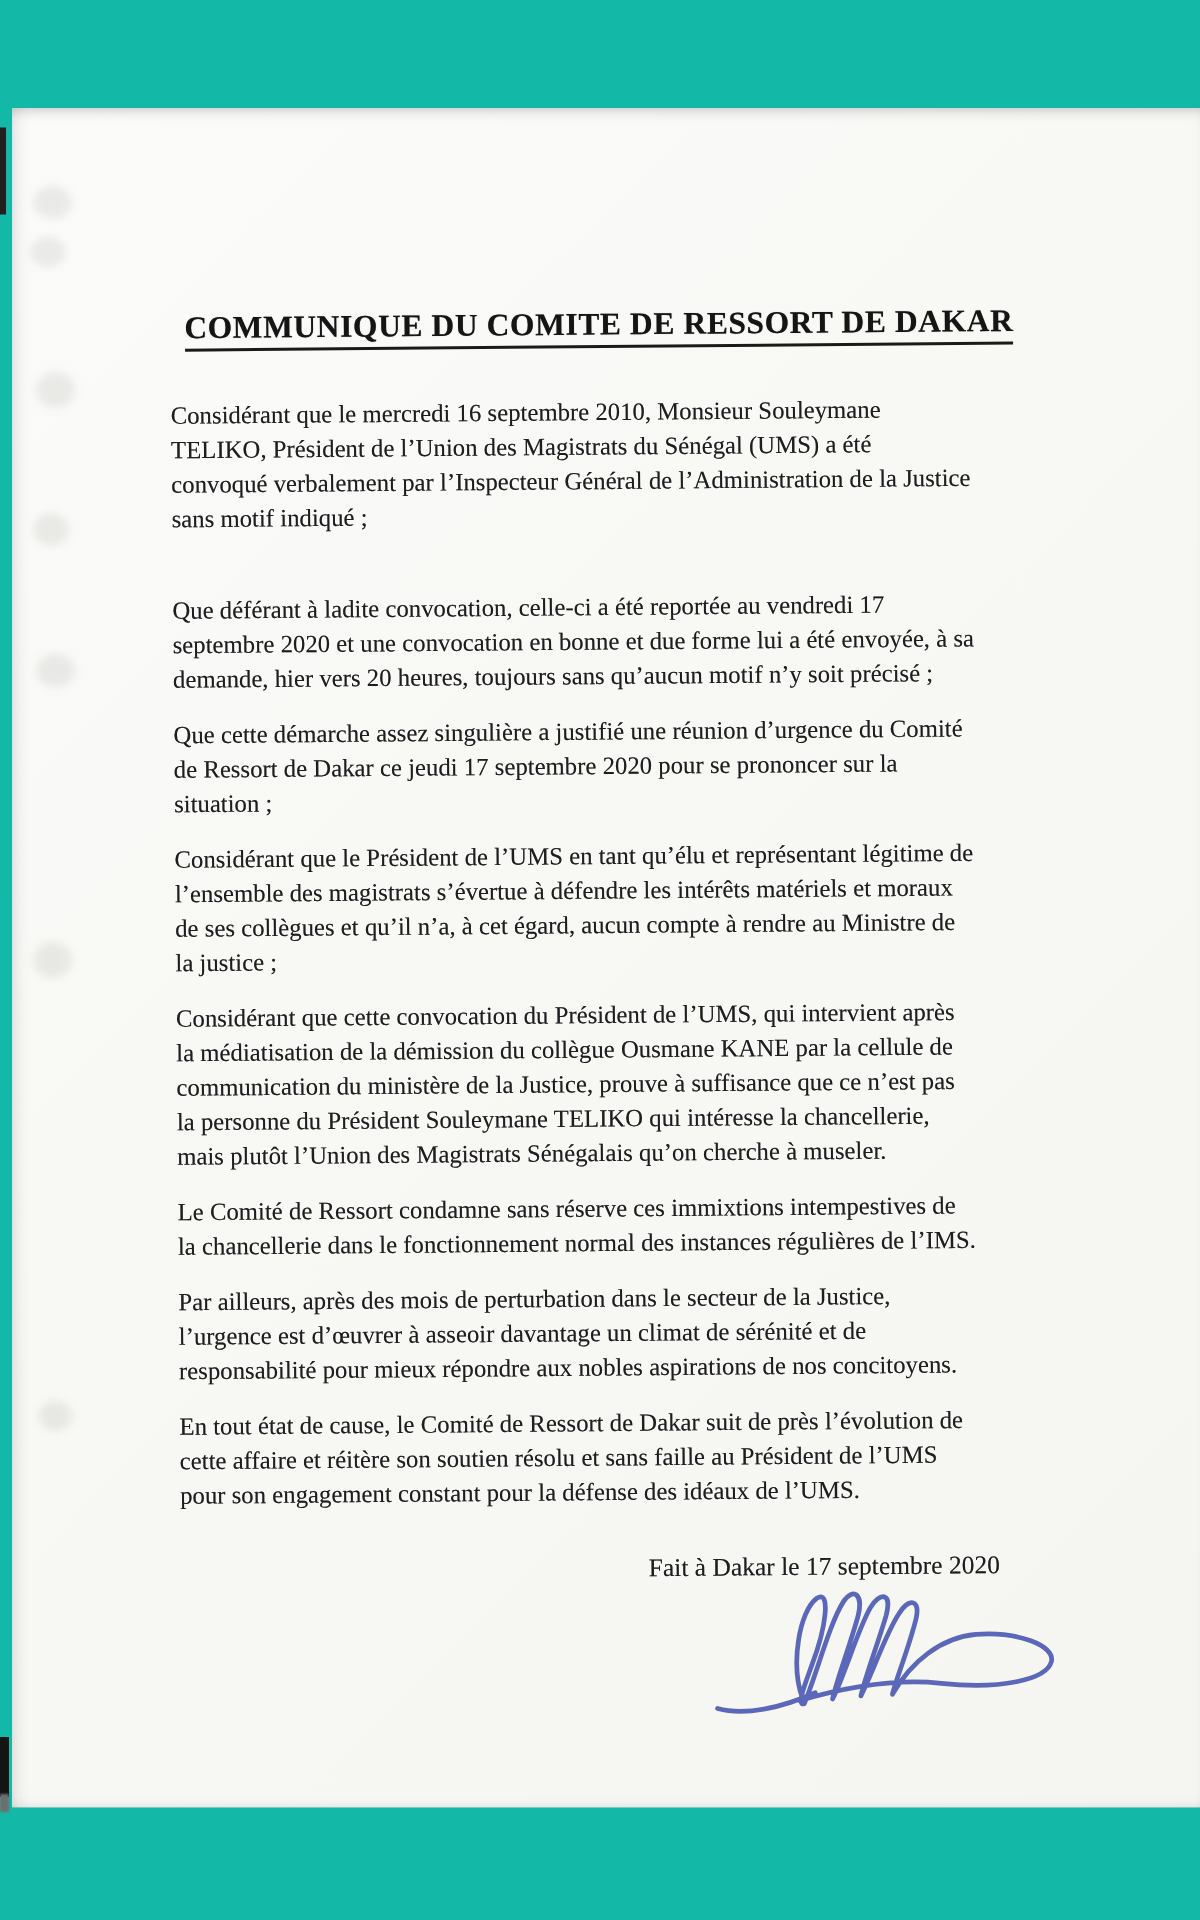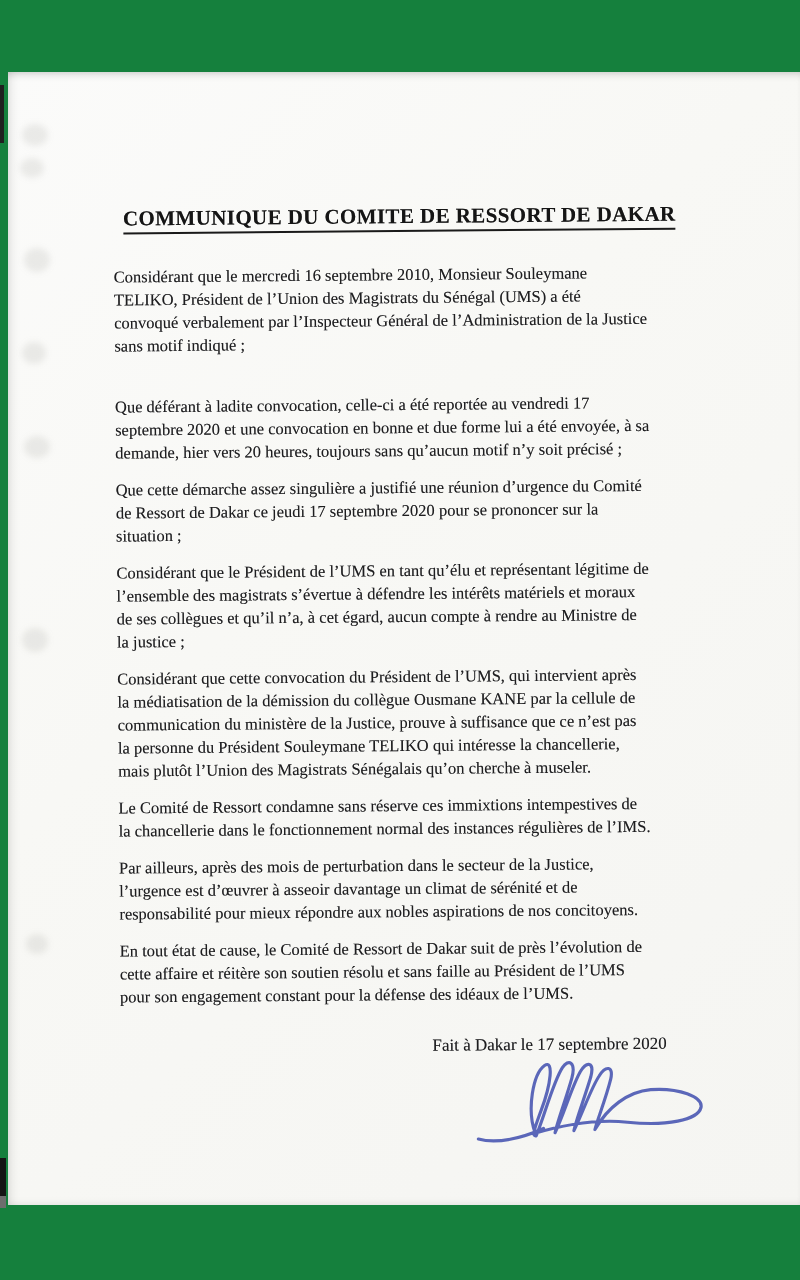--- a/index.html
+++ b/index.html
@@ -4,21 +4,21 @@
 <style>
   html, body {
     margin: 0; padding: 0;
     width: 800px; height: 1280px;
     overflow: hidden;
     font-family: "Liberation Serif", serif;
   }
   .scan-bg {
     position: relative;
     width: 800px; height: 1280px;
-    background: #15803d;
+    background: #14b8a6;
   }
   .paper {
     position: absolute;
     left: 8px; top: 72px;
     width: 792px; height: 1133px;
     background: linear-gradient(135deg, #fbfbfa 0%, #f8f8f5 40%, #f5f5f2 100%);
     box-shadow:
       inset 0 7px 9px -6px rgba(0,0,0,0.22),
       inset 9px 0 12px -8px rgba(0,0,0,0.14),
       inset 0 -6px 8px -6px rgba(0,0,0,0.10);

